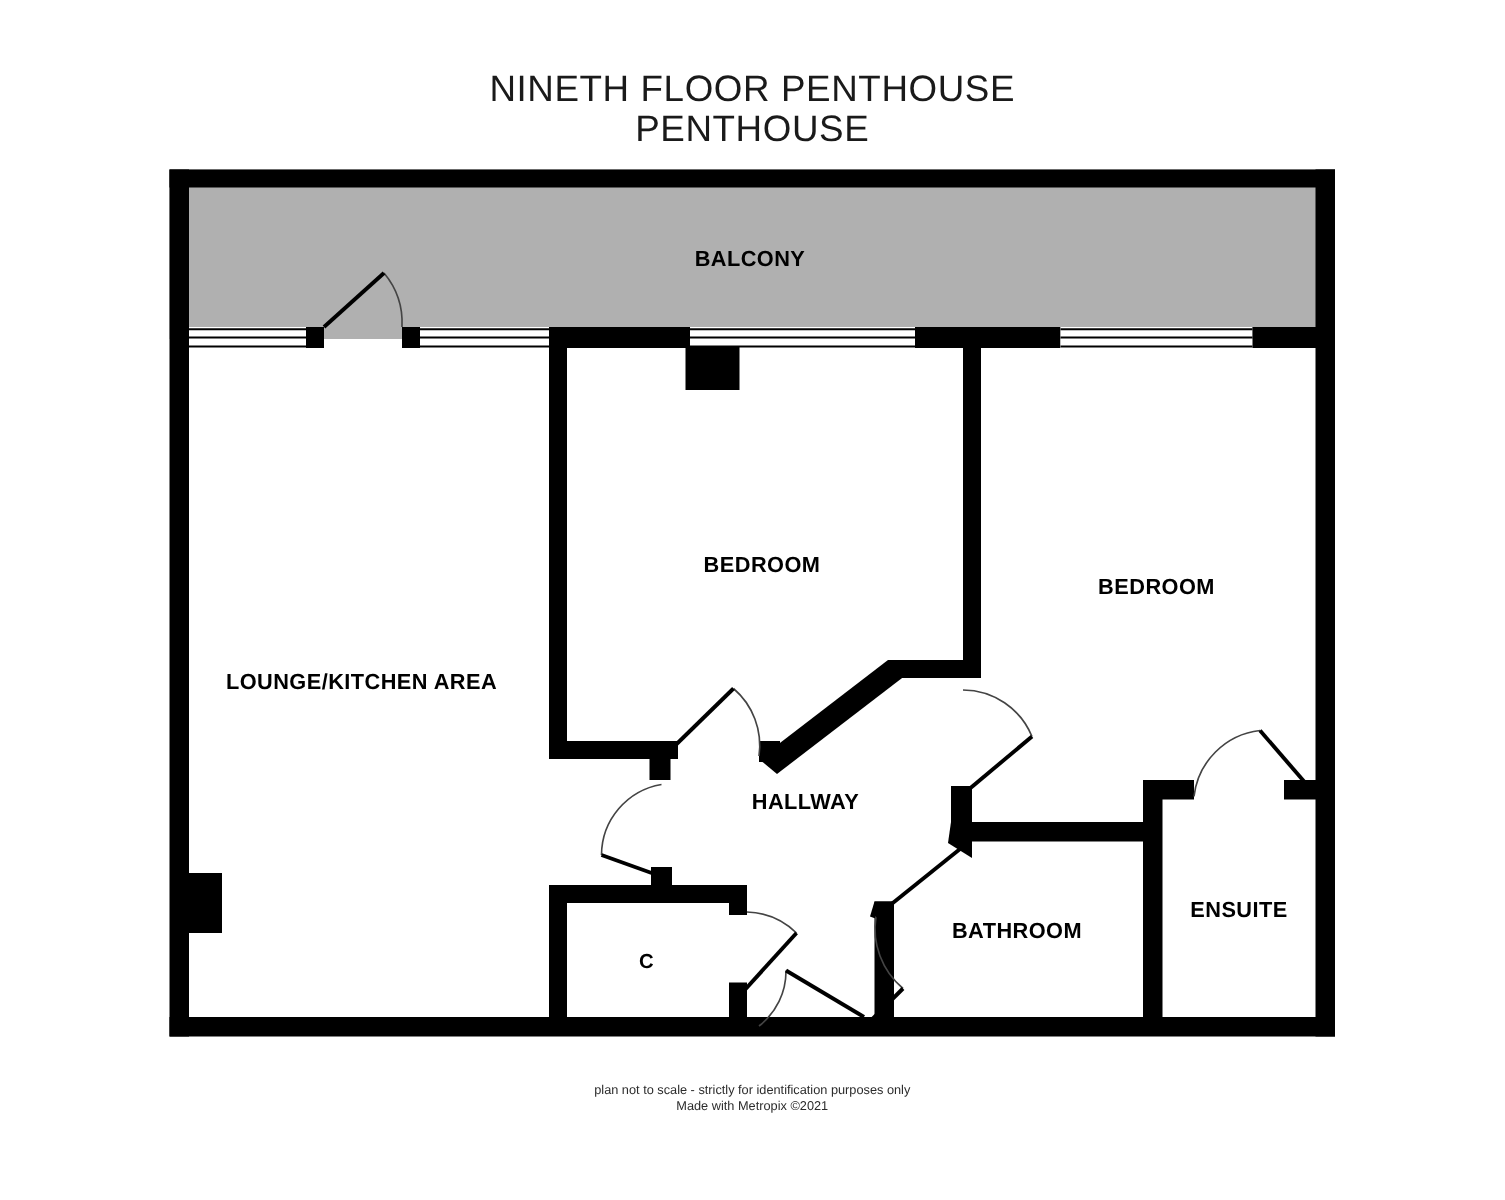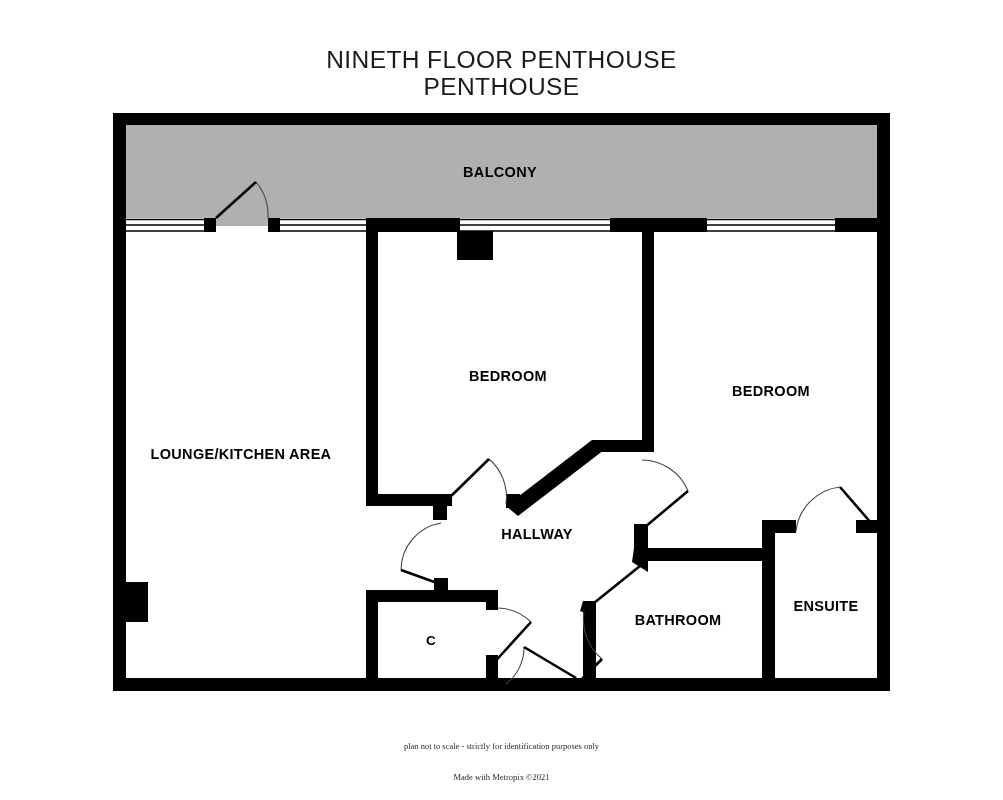--- a/index.html
+++ b/index.html
@@ -38,22 +38,21 @@
     position: absolute;
     top: 721px;
     left: 0;
     width: 1003px;
     text-align: center;
     color: #2b2b2b;
   }
   .footer-line {
     font-size: 8.5px;
     line-height: 11px;
-    font-family: Liberation Serif, serif;
-    margin-top: 20px;
+    font-family: Liberation Sans, sans-serif;
   }
   svg#floorplan {
     position: absolute;
     top: 0;
     left: 0;
     display: block;
   }
   .wall { fill: #000000; }
   .balcony-fill { fill: #b0b0b0; }
   .room-fill { fill: #ffffff; }

